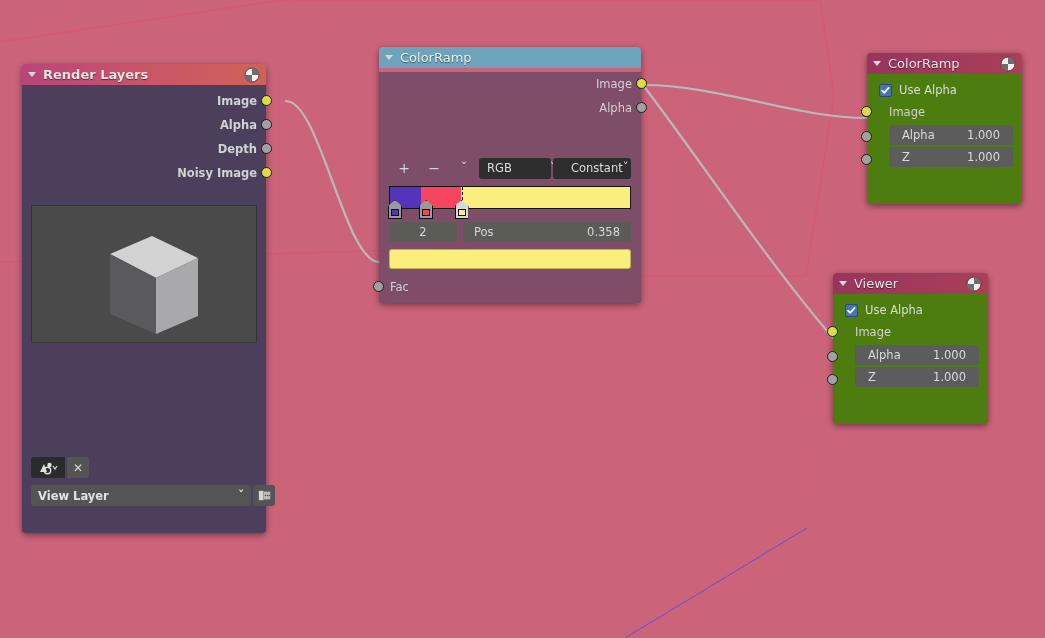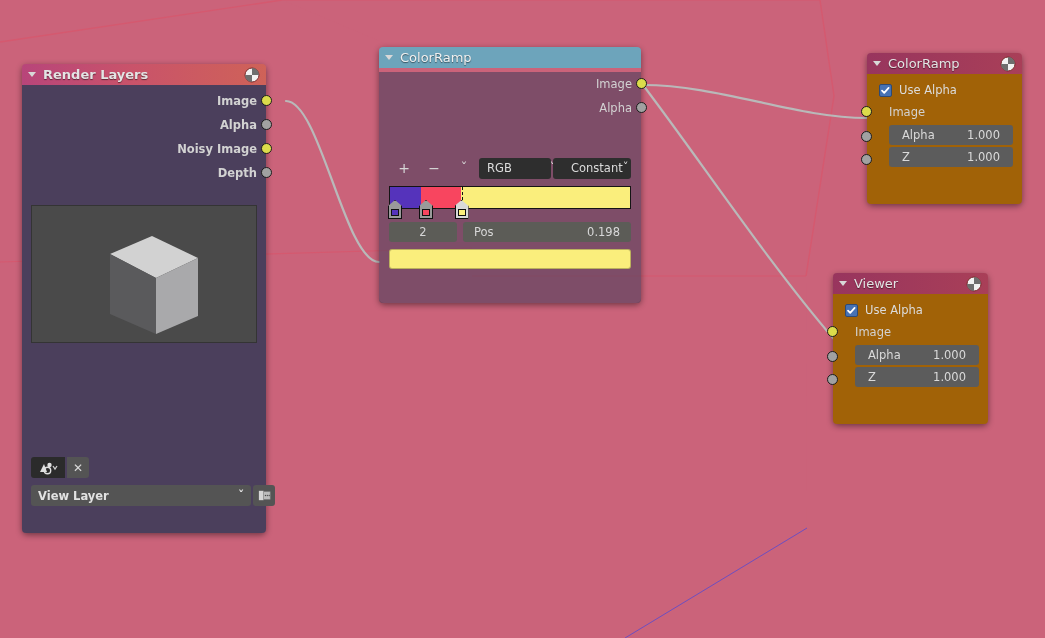--- a/index.html
+++ b/index.html
@@ -207,21 +207,21 @@
   }
   #cr-fac-row {
     position: absolute; left: 0; top: 203px; width: 100%;
   }
 
   
   .out-node .node-header {
     background: linear-gradient(to right, #98355e 0%, #a93f58 100%);
   }
   .out-node .node-body {
-    background: #a16207;
+    background: #4d7c0f;
     padding-top: 5px;
   }
   #node-composite { left: 867px; top: 53px; width: 155px; }
   #node-composite .node-body { height: 130px; }
   #node-viewer { left: 833px; top: 273px; width: 155px; }
   #node-viewer .node-body { height: 130px; }
 
   .chk-row {
     display: flex; align-items: center;
     padding: 4px 0 4px 12px;
@@ -295,26 +295,26 @@
 
       <div class="sock-row out">
         <span>Image</span>
         <span class="socket sock-image" style="right:-6px; top:6px;"></span>
       </div>
       <div class="sock-row out">
         <span>Alpha</span>
         <span class="socket sock-grey" style="right:-6px; top:6px;"></span>
       </div>
       <div class="sock-row out">
+        <span>Depth</span>
+        <span class="socket sock-grey" style="right:-6px; top:6px;"></span>
+      </div>
+      <div class="sock-row out">
         <span>Noisy Image</span>
         <span class="socket sock-image" style="right:-6px; top:6px;"></span>
-      </div>
-      <div class="sock-row out">
-        <span>Depth</span>
-        <span class="socket sock-grey" style="right:-6px; top:6px;"></span>
       </div>
 
       <div id="rl-preview">
         <svg viewBox="0 0 244 138" width="244" height="138">
           <polygon points="78,48 120,30 166,52 124,72" fill="#d2d2d2"></polygon>
           <polygon points="78,48 124,72 124,128 78,108" fill="#5a5a5c"></polygon>
           <polygon points="124,72 166,52 166,110 124,128" fill="#a9a9ab"></polygon>
         </svg>
       </div>
 
@@ -395,24 +395,28 @@
         </div>
         <div class="ramp-stop selected" style="left:71.5px;">
           <div class="flag"></div>
             <div class="chip" style="background:#faee7c;"></div>
         </div>
       </div>
 
       <div id="cr-index">2</div>
       <div id="cr-pos">
         <span>Pos</span>
-        <span>0.198</span>
+        <span>0.358</span>
       </div>
       <div id="cr-swatch" style="background:#faee7c;"></div>
 
+      <div id="cr-fac-row" class="sock-row in">
+        <span class="socket sock-grey" style="left:-6px; top:6px;"></span>
+        <span>Fac</span>
+      </div>
     </div>
   </div>
 
   <div class="node out-node" id="node-composite">
     <div class="node-header">
       <span class="collapse-tri"></span>
       <span class="hdr-title">ColorRamp</span>
       <span class="hdr-icon">
         <svg viewBox="0 0 16 16" width="16" height="16">
           <circle cx="8" cy="8" r="7" fill="#f2f2f2" stroke="#7a2a2a" stroke-width="1"></circle>

